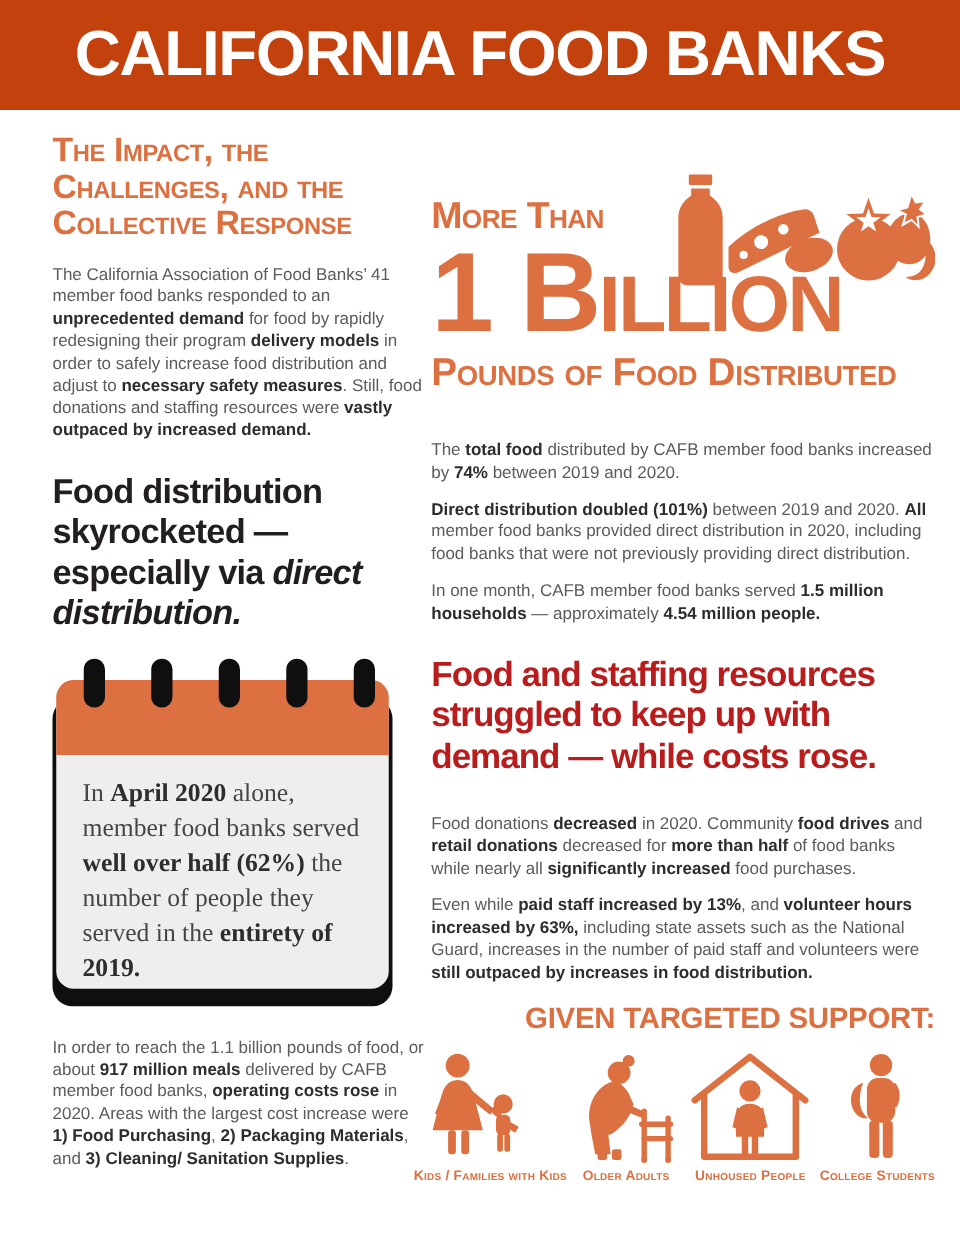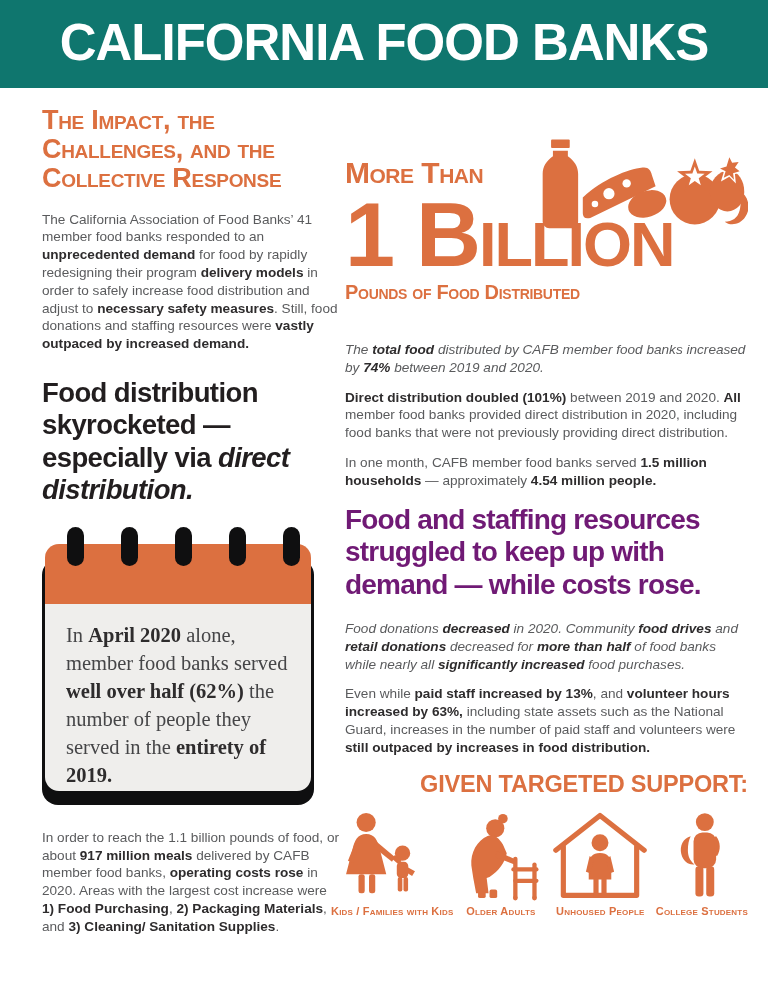--- a/index.html
+++ b/index.html
@@ -1,20 +1,20 @@
 <!DOCTYPE html>
 <html><head>
 <meta charset="utf-8">
 <style>
   * { margin:0; padding:0; box-sizing:border-box; }
   body { background:#fff; font-family:"Liberation Sans", sans-serif; }
   .page { position:relative; width:768px; height:988px; background:#fff; overflow:hidden; }
 
   
-  .banner { position:absolute; left:0; top:0; width:768px; height:88px; background:#0f766e; }
+  .banner { position:absolute; left:0; top:0; width:768px; height:88px; background:#c2410c; }
   .banner h1 { color:#fff; font-size:51px; font-weight:800; text-align:center; line-height:86px; letter-spacing:-1px; }
   .sub-banner { position:absolute; left:337px; top:88px; width:431px; height:44px; background:#DC7040; }
   .sub-banner div { color:#fff; font-size:27px; font-weight:800; font-style:italic; text-align:center; line-height:44px; letter-spacing:-0.5px; }
 
   
   .left-col  { position:absolute; left:42px;  top:106px; width:298px; }
   .right-col { position:absabsolute; }
   .right-col { position:absolute; left:345px; top:138px; width:403px; }
 
   .orange { color:#DC7040; }
@@ -34,26 +34,26 @@
   .cal-body  { position:absolute; left:3px; right:3px; top:17px; bottom:14px; background:#efeeec; border-radius:14px; }
   .cal-top   { position:absolute; left:3px; right:3px; top:17px; height:60px; background:#DC7040; border-radius:14px 14px 0 0; }
   .peg { position:absolute; top:0; width:17px; height:39px; background:#0f0f10; border-radius:9px; }
   .cal-text { position:absolute; left:24px; right:12px; top:94px; font-size:20.5px; line-height:1.37; color:#454547; }
 
   
   .billion-block { position:relative; height:184px; }
   .more-than { font-size:30px; font-weight:800; letter-spacing:-0.5px; padding-top:20px; line-height:1; }
   .food-icons { position:absolute; right:0; top:0; }
   .billion { font-size:90px; font-weight:800; letter-spacing:-2px; line-height:0.95; margin-top:5px; }
-  .pounds { font-size:20px; font-weight:800; letter-spacing:-0.3px; margin-top:3px; line-height:1; }
+  .pounds { font-size:31px; font-weight:800; letter-spacing:-0.3px; margin-top:3px; line-height:1; }
 
   .right-col p.body-text { margin-top:12px; }
-  .right-col p.first { margin-top:19px;font-style:italic; }
-
-  .staffing-heading { font-size:28px; font-weight:800; line-height:1.16; letter-spacing:-0.8px; color:#701a75; margin-top:14px; }
+  .right-col p.first { margin-top:29px; }
+
+  .staffing-heading { font-size:28px; font-weight:800; line-height:1.16; letter-spacing:-0.8px; color:#b91c1c; margin-top:24px; }
 
   .pop-heading { font-size:23.5px; font-weight:800; line-height:1.14; color:#DC7040; text-align:right; margin-top:14px; letter-spacing:-0.2px; }
 
   .pop-row { display:flex; justify-content:space-between; align-items:flex-end; margin-top:10px; margin-left:-14px; }
   .pop-item { display:flex; flex-direction:column; align-items:center; }
   .pop-label { margin-top:4px; font-size:11px; font-weight:700; color:#DC7040; font-variant:small-caps; white-space:nowrap; text-align:center; letter-spacing:0.2px; }
 
   
   .footer { position:absolute; left:0; top:944px; width:768px; height:44px; background:#DC7040; display:flex; align-items:center; justify-content:flex-end; padding-right:32px; }
   .logo { display:flex; align-items:center; gap:7px; }

